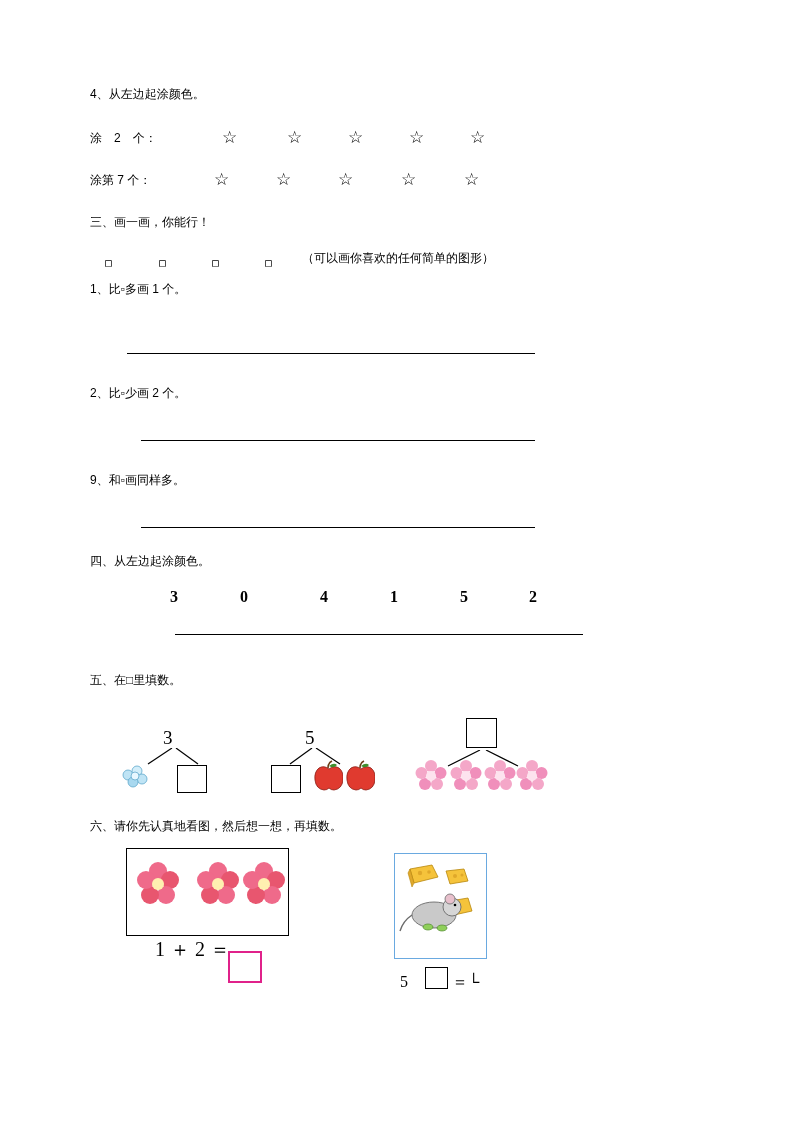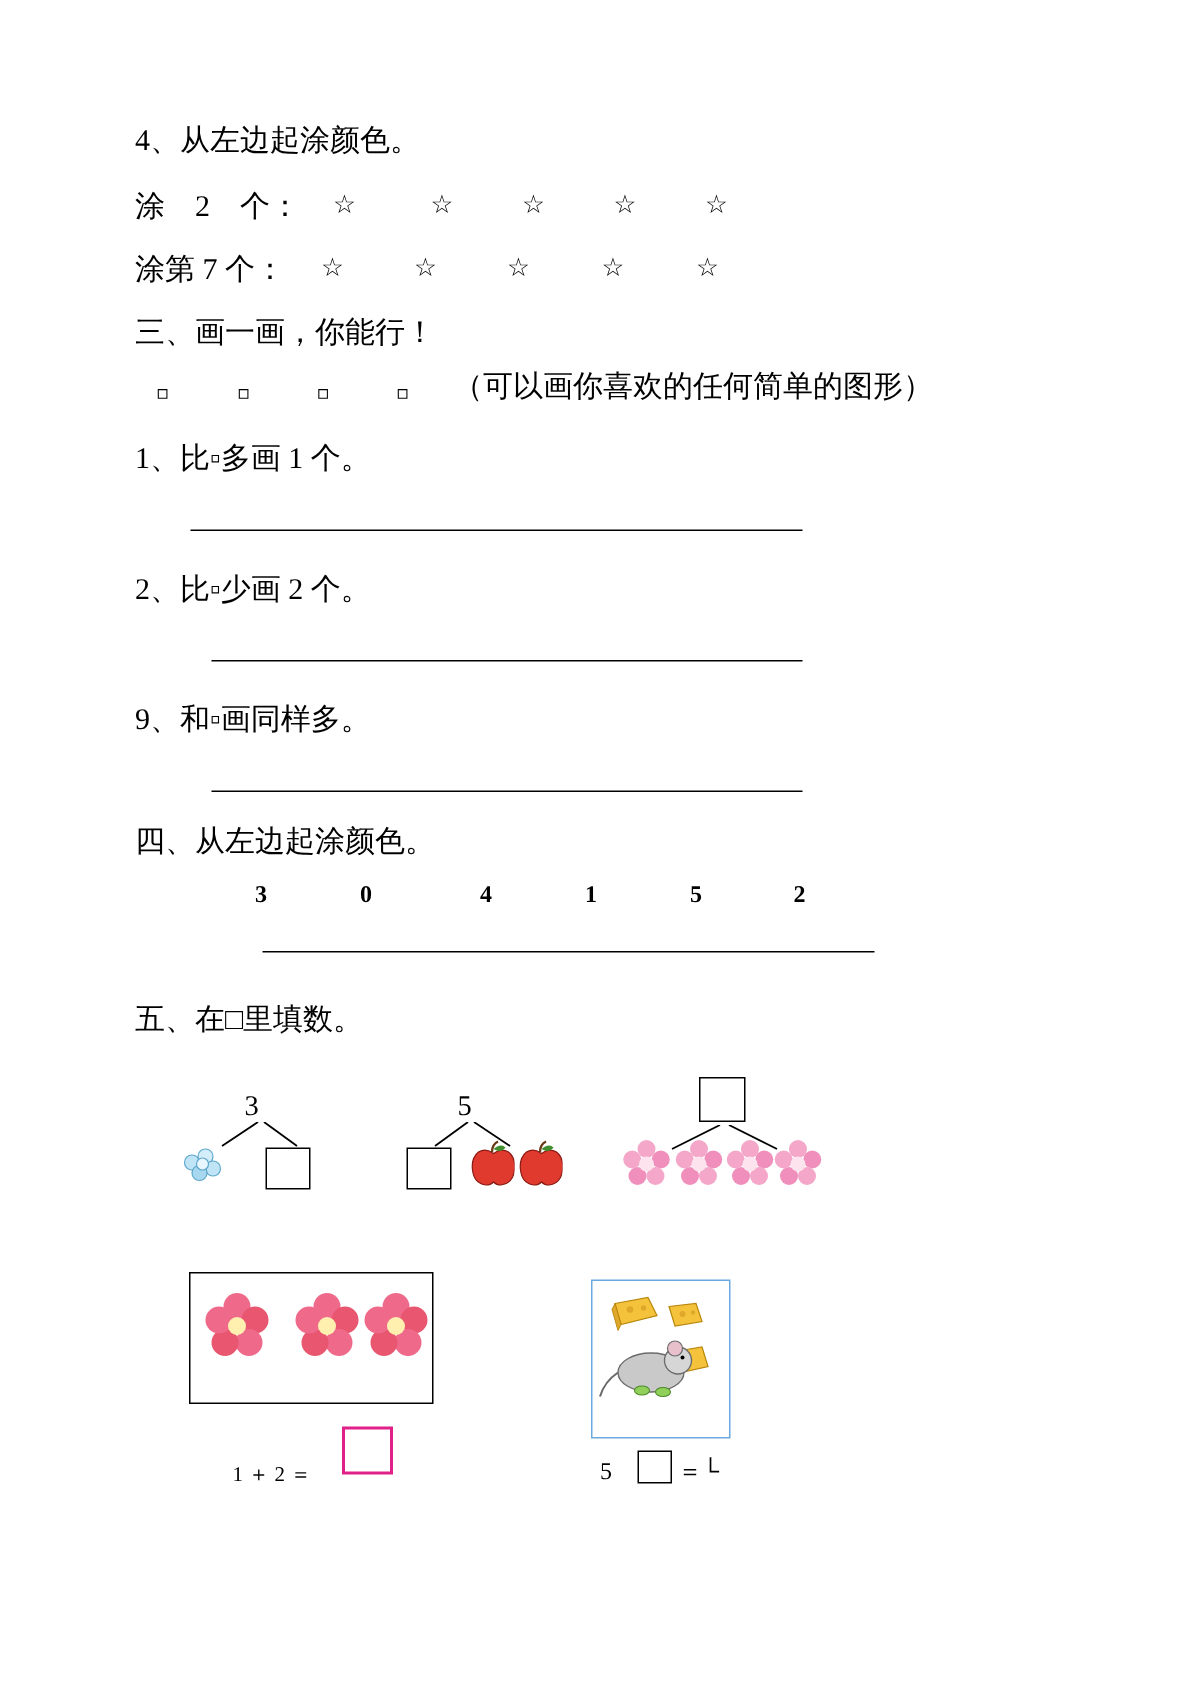--- a/index.html
+++ b/index.html
@@ -21,21 +21,21 @@
     height: 1122px;
     padding: 0;
     box-sizing: border-box;
   }
   .line {
     position: absolute;
     white-space: nowrap;
     font-size: 16px;
     line-height: 20px;
   }
-  .cn { font-family: Liberation Serif, serif; font-size: 20px; }
+  .cn { font-family: Liberation Sans, sans-serif; font-size: 12px; }
   .num { font-family: "Liberation Serif", serif; }
   .star {
     font-family: "DejaVu Sans", sans-serif;
     font-size: 17px;
   }
   .sqglyph {
     font-family: "DejaVu Sans", sans-serif;
     font-size: 13px;
   }
   .rule {
@@ -98,21 +98,21 @@
   <div class="line star" style="left:464px; top:169px;">☆</div>
 
   <div class="line cn" style="left:90px; top:212px;">三、画一画，你能行！</div>
 
   <div class="line sqglyph" style="left:104px; top:253px;">▫</div>
   <div class="line sqglyph" style="left:158px; top:253px;">▫</div>
   <div class="line sqglyph" style="left:211px; top:253px;">▫</div>
   <div class="line sqglyph" style="left:264px; top:253px;">▫</div>
   <div class="line cn" style="left:302px; top:248px;text-align:center;">（可以画你喜欢的任何简单的图形）</div>
 
-  <div class="line cn" style="left:90px; top:296px;">1、比▫多画 1 个。</div>
+  <div class="line cn" style="left:90px; top:279px;">1、比▫多画 1 个。</div>
   <div class="rule" style="left:127px; top:353px; width:408px;"></div>
 
   <div class="line cn" style="left:90px; top:383px;">2、比▫少画 2 个。</div>
   <div class="rule" style="left:141px; top:440px; width:394px;"></div>
 
   <div class="line cn" style="left:90px; top:470px;">9、和▫画同样多。</div>
   <div class="rule" style="left:141px; top:527px; width:394px;"></div>
 
   <div class="line cn" style="left:90px; top:551px;">四、从左边起涂颜色。</div>
 
@@ -198,20 +198,21 @@
     <g transform="translate(16,16)">
       <circle cx="0" cy="-10" r="6" fill="#f4a7c8"></circle>
       <circle cx="9.5" cy="-3" r="6" fill="#f08fbb"></circle>
       <circle cx="6" cy="8" r="6" fill="#f4a7c8"></circle>
       <circle cx="-6" cy="8" r="6" fill="#f08fbb"></circle>
       <circle cx="-9.5" cy="-3" r="6" fill="#f4a7c8"></circle>
       <circle cx="0" cy="0" r="5" fill="#fde3ee"></circle>
     </g>
   </svg>
 
+  <div class="line cn" style="left:90px; top:816px;">六、请你先认真地看图，然后想一想，再填数。</div>
 
   <div class="framebox" style="left:126px; top:848px; width:163px; height:88px;"></div>
   <svg class="abs" style="left:134px; top:860px;" width="48" height="48">
     <g transform="translate(24,24)">
       <circle cx="0" cy="-13" r="9" fill="#ef6a8a"></circle>
       <circle cx="12" cy="-4" r="9" fill="#e8566f"></circle>
       <circle cx="8" cy="11" r="9" fill="#ef6a8a"></circle>
       <circle cx="-8" cy="11" r="9" fill="#e8566f"></circle>
       <circle cx="-12" cy="-4" r="9" fill="#ef6a8a"></circle>
       <circle cx="0" cy="0" r="6" fill="#fff0b0"></circle>
@@ -231,21 +232,21 @@
     <g transform="translate(24,24)">
       <circle cx="0" cy="-13" r="9" fill="#ef6a8a"></circle>
       <circle cx="12" cy="-4" r="9" fill="#e8566f"></circle>
       <circle cx="8" cy="11" r="9" fill="#ef6a8a"></circle>
       <circle cx="-8" cy="11" r="9" fill="#e8566f"></circle>
       <circle cx="-12" cy="-4" r="9" fill="#ef6a8a"></circle>
       <circle cx="0" cy="0" r="6" fill="#fff0b0"></circle>
     </g>
   </svg>
 
-  <div class="line num" style="left:155px; top:974px; font-size:14px;">1 ＋ 2 ＝</div>
+  <div class="line num" style="left:155px; top:939px; font-size:20px;">1 ＋ 2 ＝</div>
   <div class="pinkbox" style="left:228px; top:951px; width:34px; height:32px;"></div>
 
   <div class="bluebox" style="left:394px; top:853px; width:93px; height:106px;"></div>
   <svg class="abs" style="left:398px; top:857px;" width="85" height="98">
     <rect x="0" y="0" width="85" height="98" fill="#ffffff"></rect>
 
     <g>
       <path d="M12 12 L34 8 L40 20 L16 26 Z" fill="#f5c33b" stroke="#b8860b" stroke-width="0.8"></path>
       <path d="M12 12 L16 26 L14 30 L10 16 Z" fill="#e0a82a" stroke="#b8860b" stroke-width="0.6"></path>
       <circle cx="22" cy="16" r="2.2" fill="#e0a82a"></circle>

